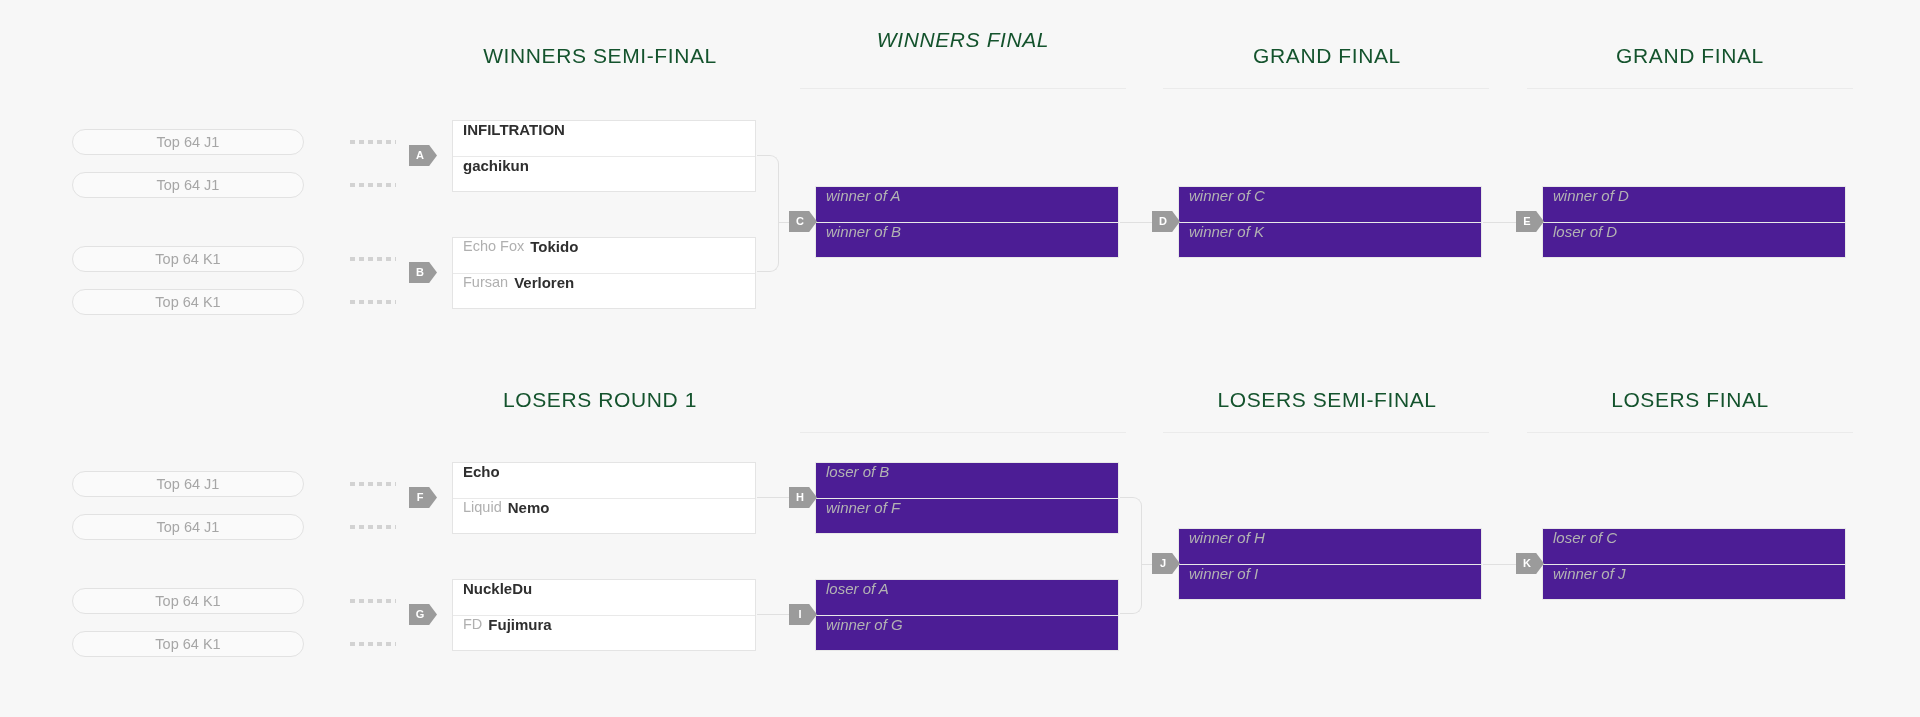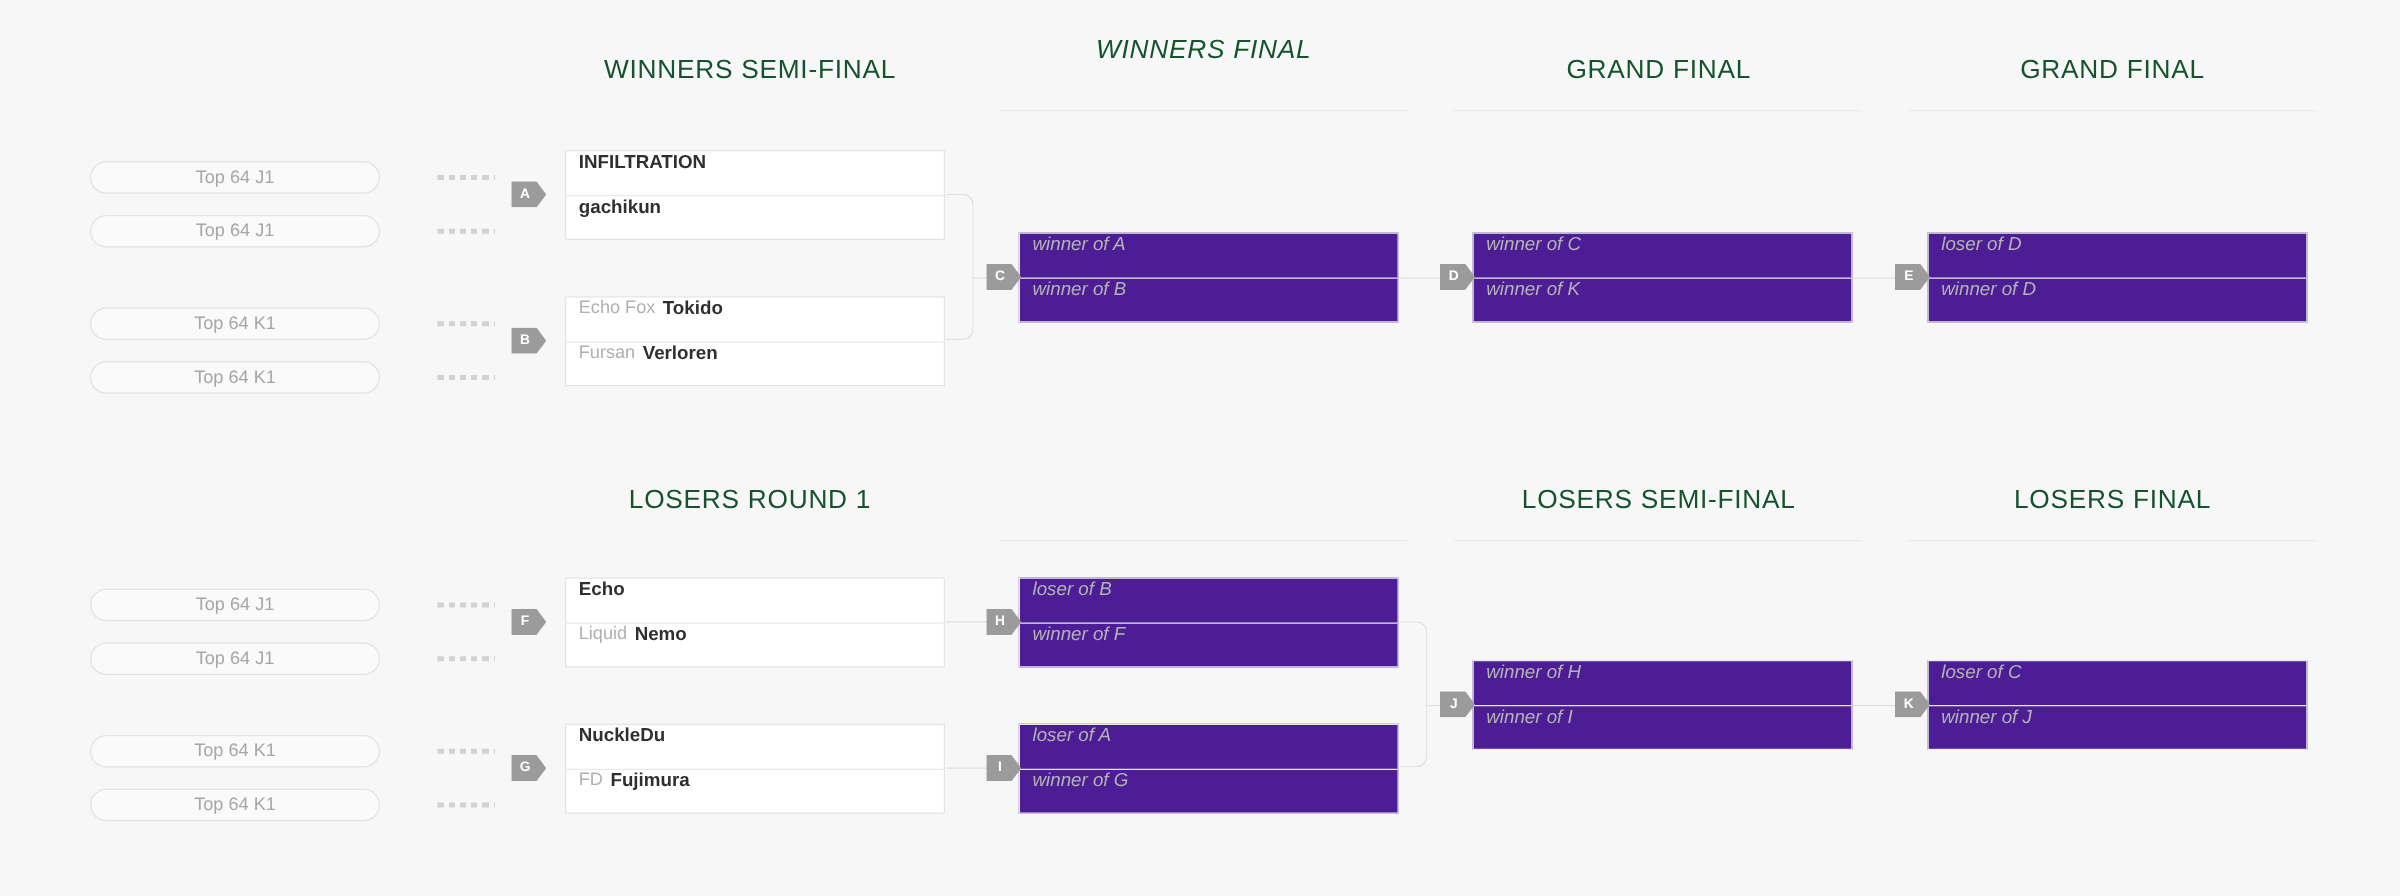--- a/index.html
+++ b/index.html
@@ -207,24 +207,24 @@
     <div class="slot tbd">
       <span class="player">winner of K</span>
     </div>
   </div>
   <div class="badge" style="left:1152px; top:211px;">D</div>
 
   <div class="conn h" style="left:1483px; top:222px; width:50px;"></div>
 
   <div class="match placeholder" style="left:1542px; top:186px;">
     <div class="slot tbd">
+      <span class="player">winner of D</span>
+    </div>
+    <div class="slot tbd">
       <span class="player">loser of D</span>
-    </div>
-    <div class="slot tbd">
-      <span class="player">winner of D</span>
     </div>
   </div>
   <div class="badge" style="left:1516px; top:211px;">E</div>
 
   <div class="round-title" style="left:600px; top:388px;">LOSERS ROUND 1</div>
   <div class="round-title" style="left:1327px; top:388px;">LOSERS SEMI-FINAL</div>
   <div class="round-title" style="left:1690px; top:388px;">LOSERS FINAL</div>
 
   <div class="round-rule" style="left:800px;  top:432px; width:326px;"></div>
   <div class="round-rule" style="left:1163px; top:432px; width:326px;"></div>

